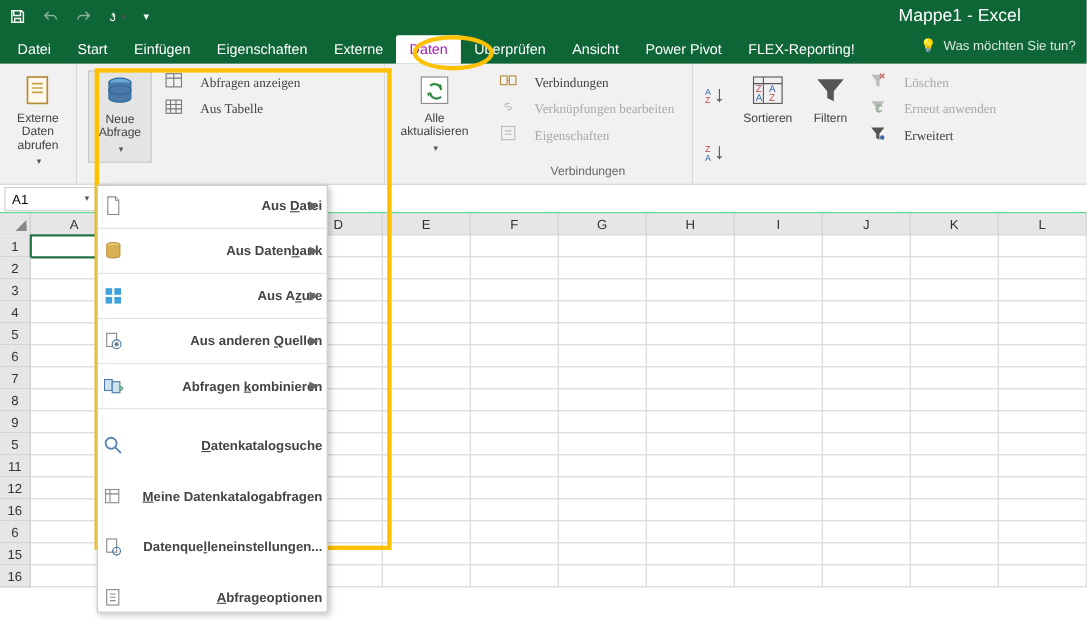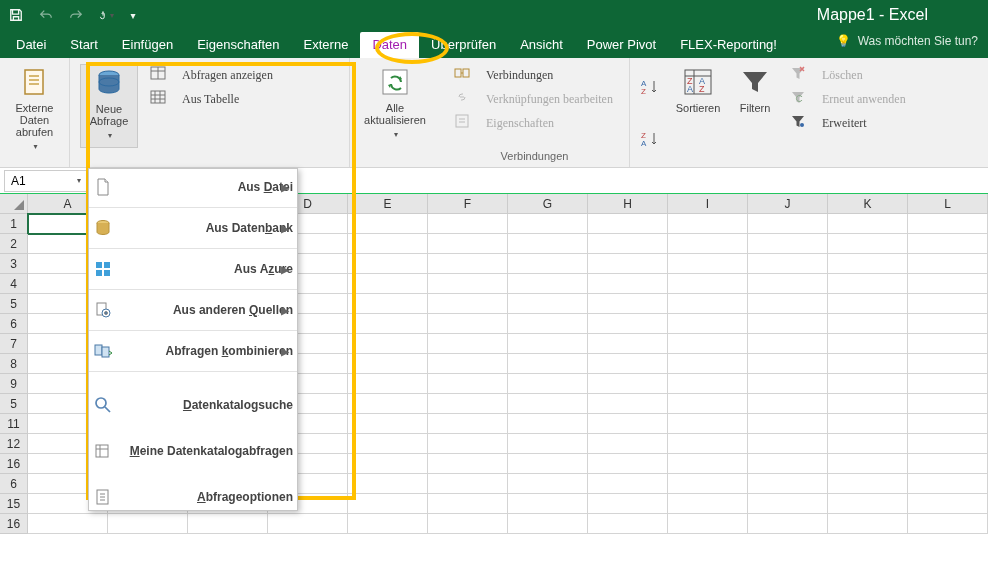--- a/index.html
+++ b/index.html
@@ -769,20 +769,30 @@
         <svg viewBox="0 0 18 18" fill="none" stroke="#888">
           <rect x="2" y="3" width="12" height="12"></rect>
           <path d="M2 7h12M6 3v12"></path>
         </svg>
       </span>
     <span><span class="u">M</span>eine Datenkatalogabfragen</span>
   </div>
   <div class="dd-item thin">
     <span class="dd-icon">
         <svg viewBox="0 0 18 18" fill="none" stroke="#888">
+          <rect x="3" y="2" width="9" height="12" fill="#fff"></rect>
+          <circle cx="12" cy="13" r="3.5" stroke="#4a79a6"></circle>
+          <path d="M12 10v-1M12 17v-1M9 13H8M16 13h-1" stroke="#4a79a6"></path>
+        </svg>
+      </span>
+    <span>Datenque<span class="u">l</span>leneinstellungen...</span>
+  </div>
+  <div class="dd-item thin">
+    <span class="dd-icon">
+        <svg viewBox="0 0 18 18" fill="none" stroke="#888">
           <rect x="3" y="2" width="11" height="14" fill="#fff"></rect>
           <path d="M6 6h5M6 9h5M6 12h5"></path>
         </svg>
       </span>
     <span><span class="u">A</span>bfrageoptionen</span>
   </div>
 </div>
 
 <div class="hl-yellow" style="top:62px; left:86px; width:270px; height:438px;"></div>
 <div class="hl-oval" style="top:32px; left:375px; width:74px; height:32px;"></div>

